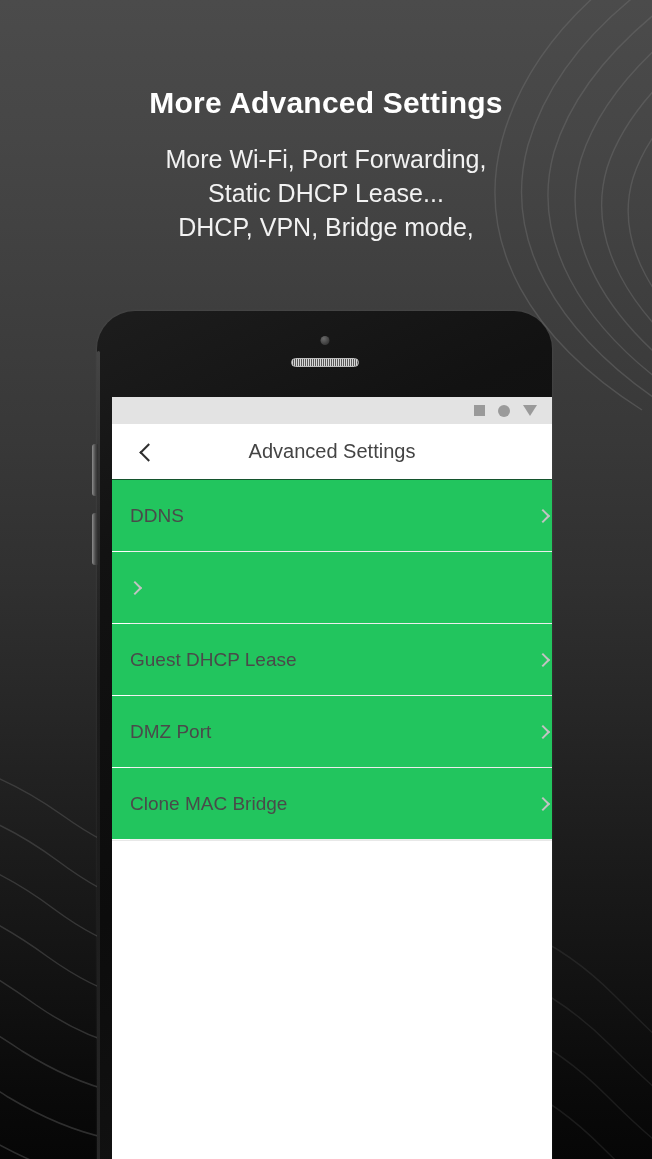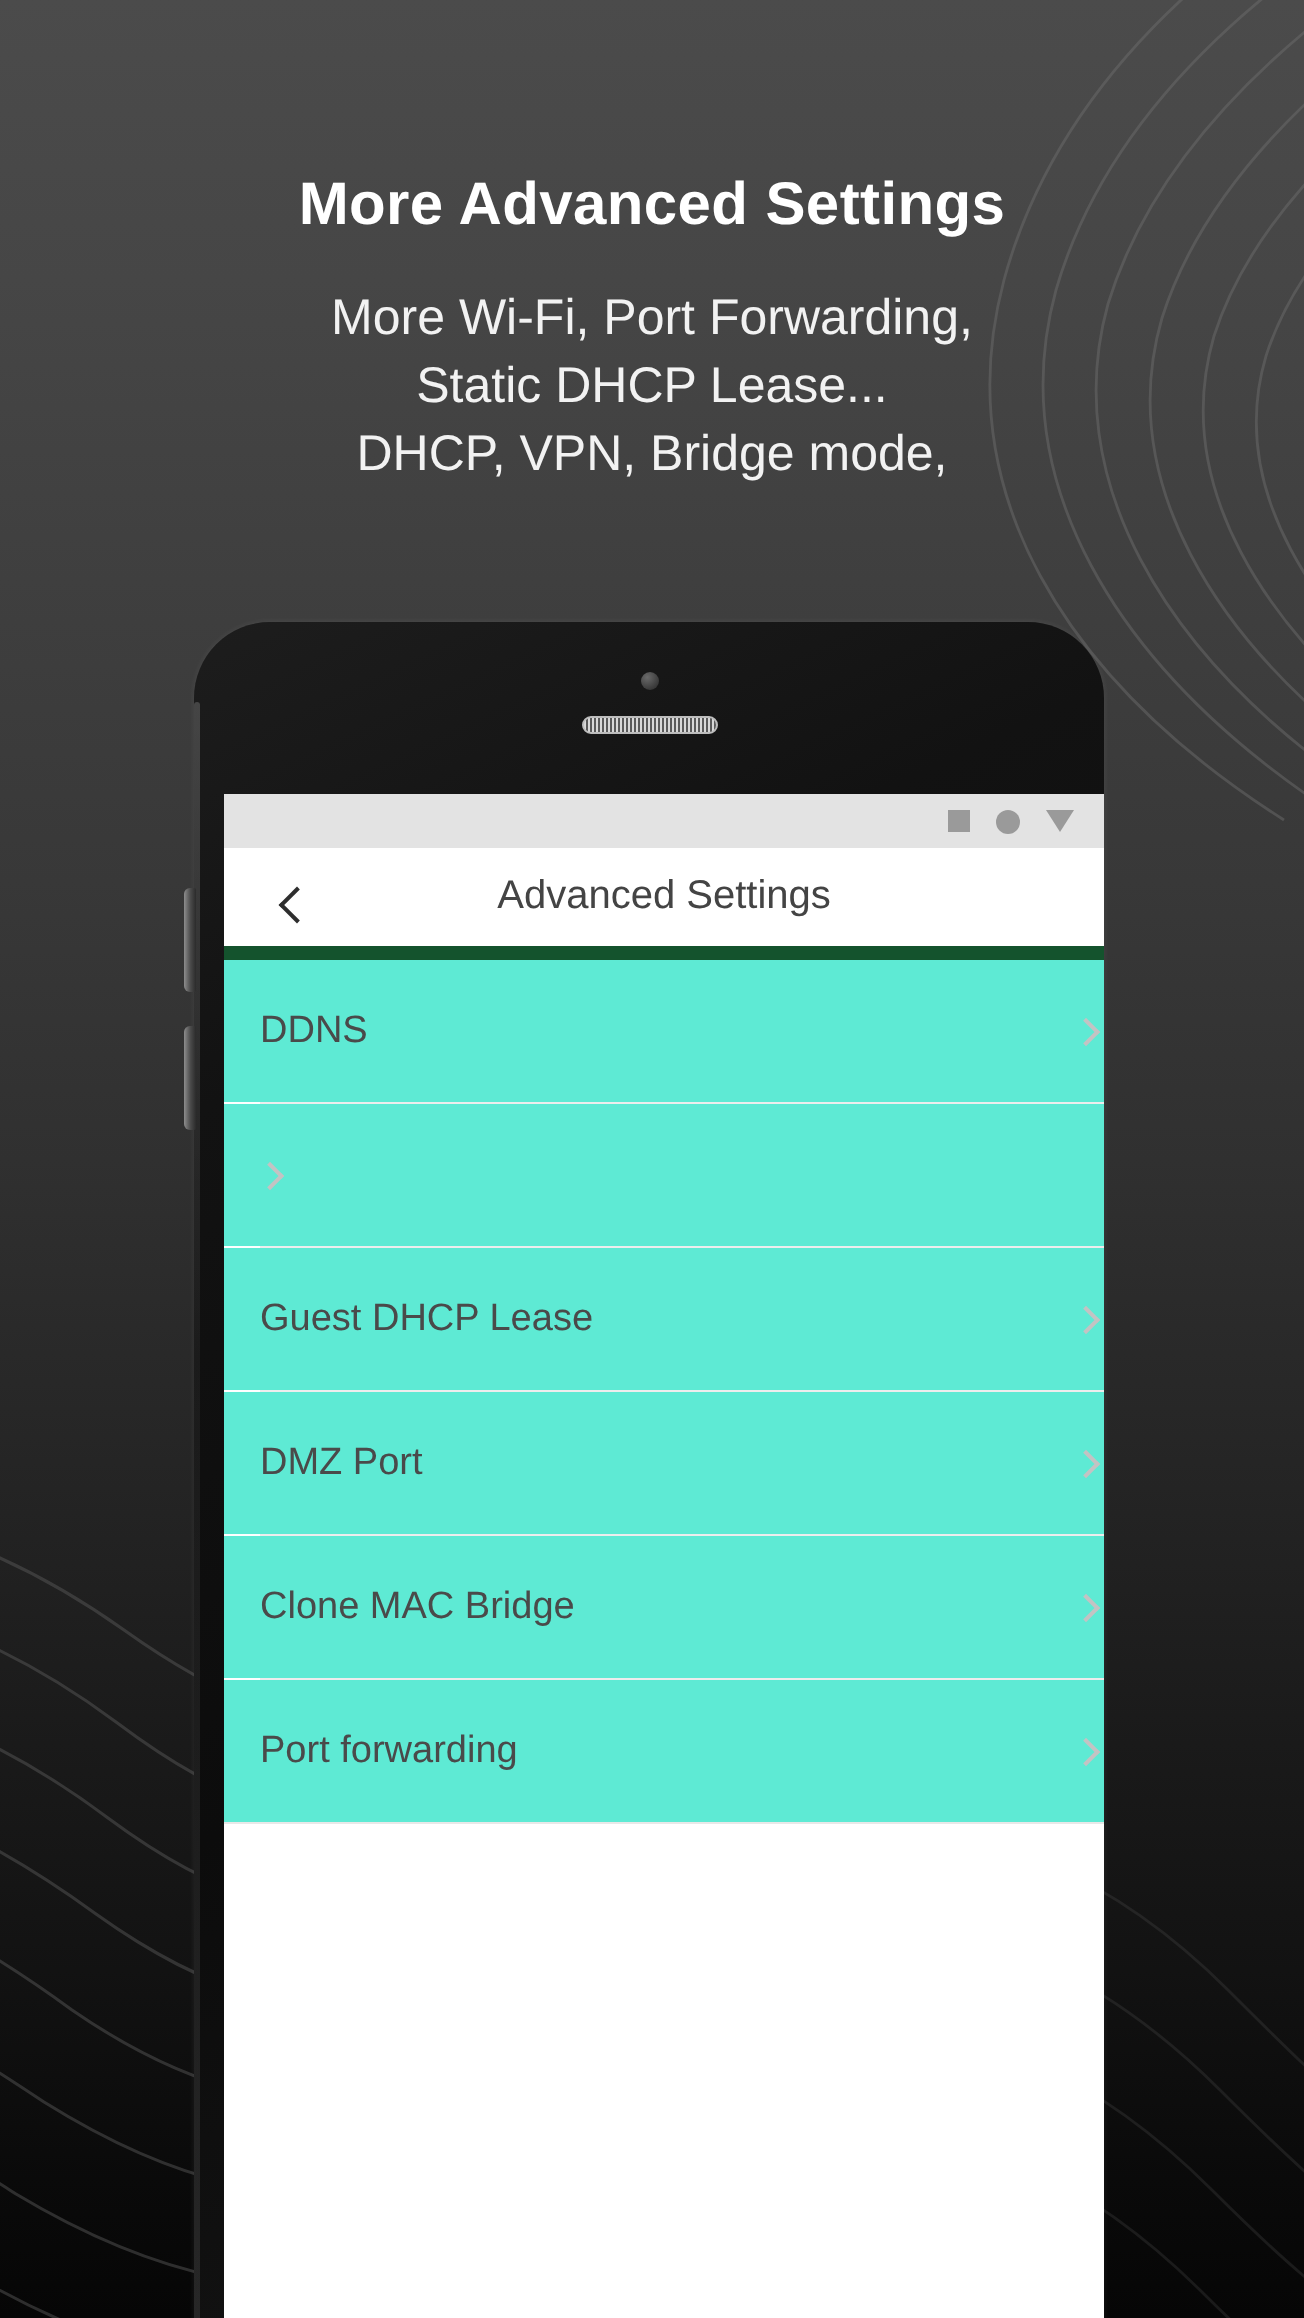--- a/index.html
+++ b/index.html
@@ -144,21 +144,21 @@
     border-top:11px solid #9a9a9a;
   }
 
   
   #app-header {
     position:relative;
     height:56px;
     background:#ffffff;
     display:flex;
     align-items:center;
-    border-bottom:7px solid #14532d;
+    border-bottom:1px solid #14532d;
   }
   #back-button {
     position:absolute;
     left:8px; top:0;
     width:52px; height:56px;
     display:flex; align-items:center; justify-content:center;
     cursor:pointer;
   }
   #back-chevron-icon {
     width:13px; height:13px;
@@ -177,21 +177,21 @@
 
   
   #settings-list { background:#ffffff; }
   .list-item {
     position:relative;
     height:71px;
     display:flex;
     align-items:center;
     padding-left:18px;
     cursor:pointer;
-    background:#5eead4;
+    background:#22c55e;
   }
   .list-item-label {
     font-size:19px;
     color:#4a4a4a;
     font-weight:400;
     flex:1;
   }
   .row-chevron-icon {
     width:10px; height:10px;
     border-top:2px solid #c3c3c3;
@@ -305,24 +305,20 @@
           <span class="row-chevron-icon"></span>
         </div>
         <div class="row-divider"></div>
 
         <div class="list-item">
           <span class="list-item-label">Clone MAC Bridge</span>
           <span class="row-chevron-icon"></span>
         </div>
         <div class="row-divider"></div>
 
-        <div class="list-item">
-          <span class="list-item-label">Port forwarding</span>
-          <span class="row-chevron-icon"></span>
-        </div>
         <div id="list-bottom-divider"></div>
 
         <div id="list-filler"></div>
       </div>
 
     </div>
   </div>
 
 </div>
 

